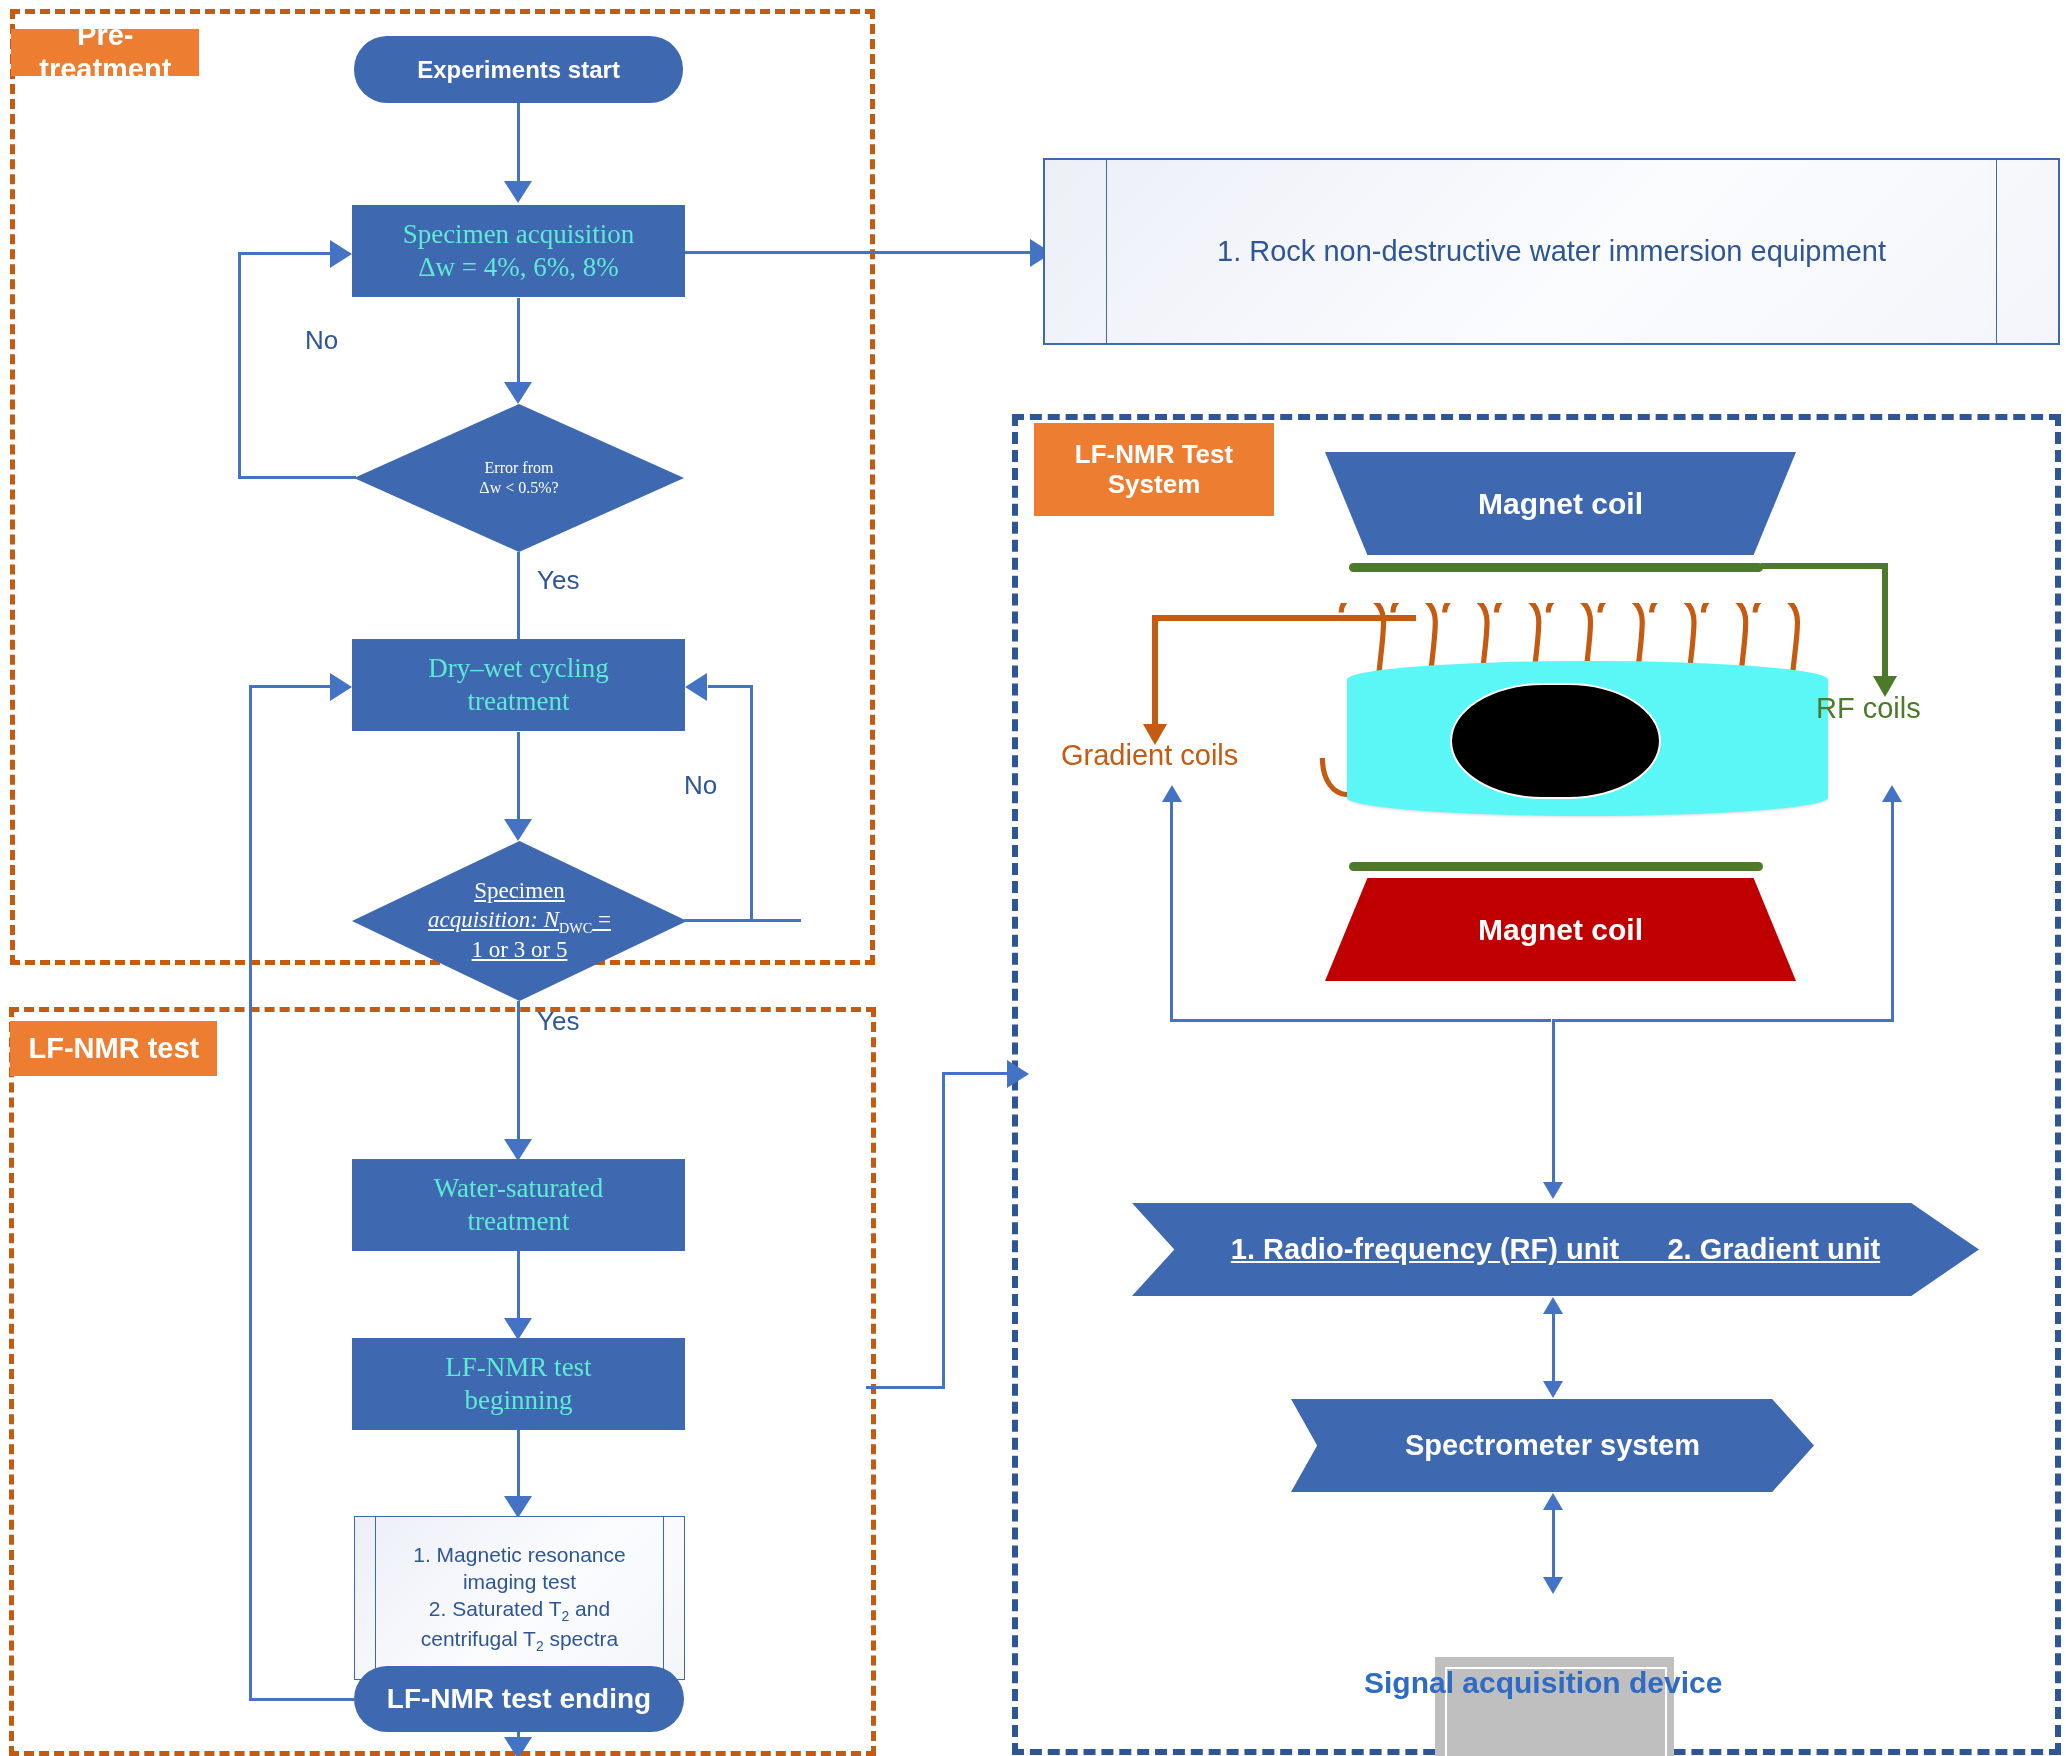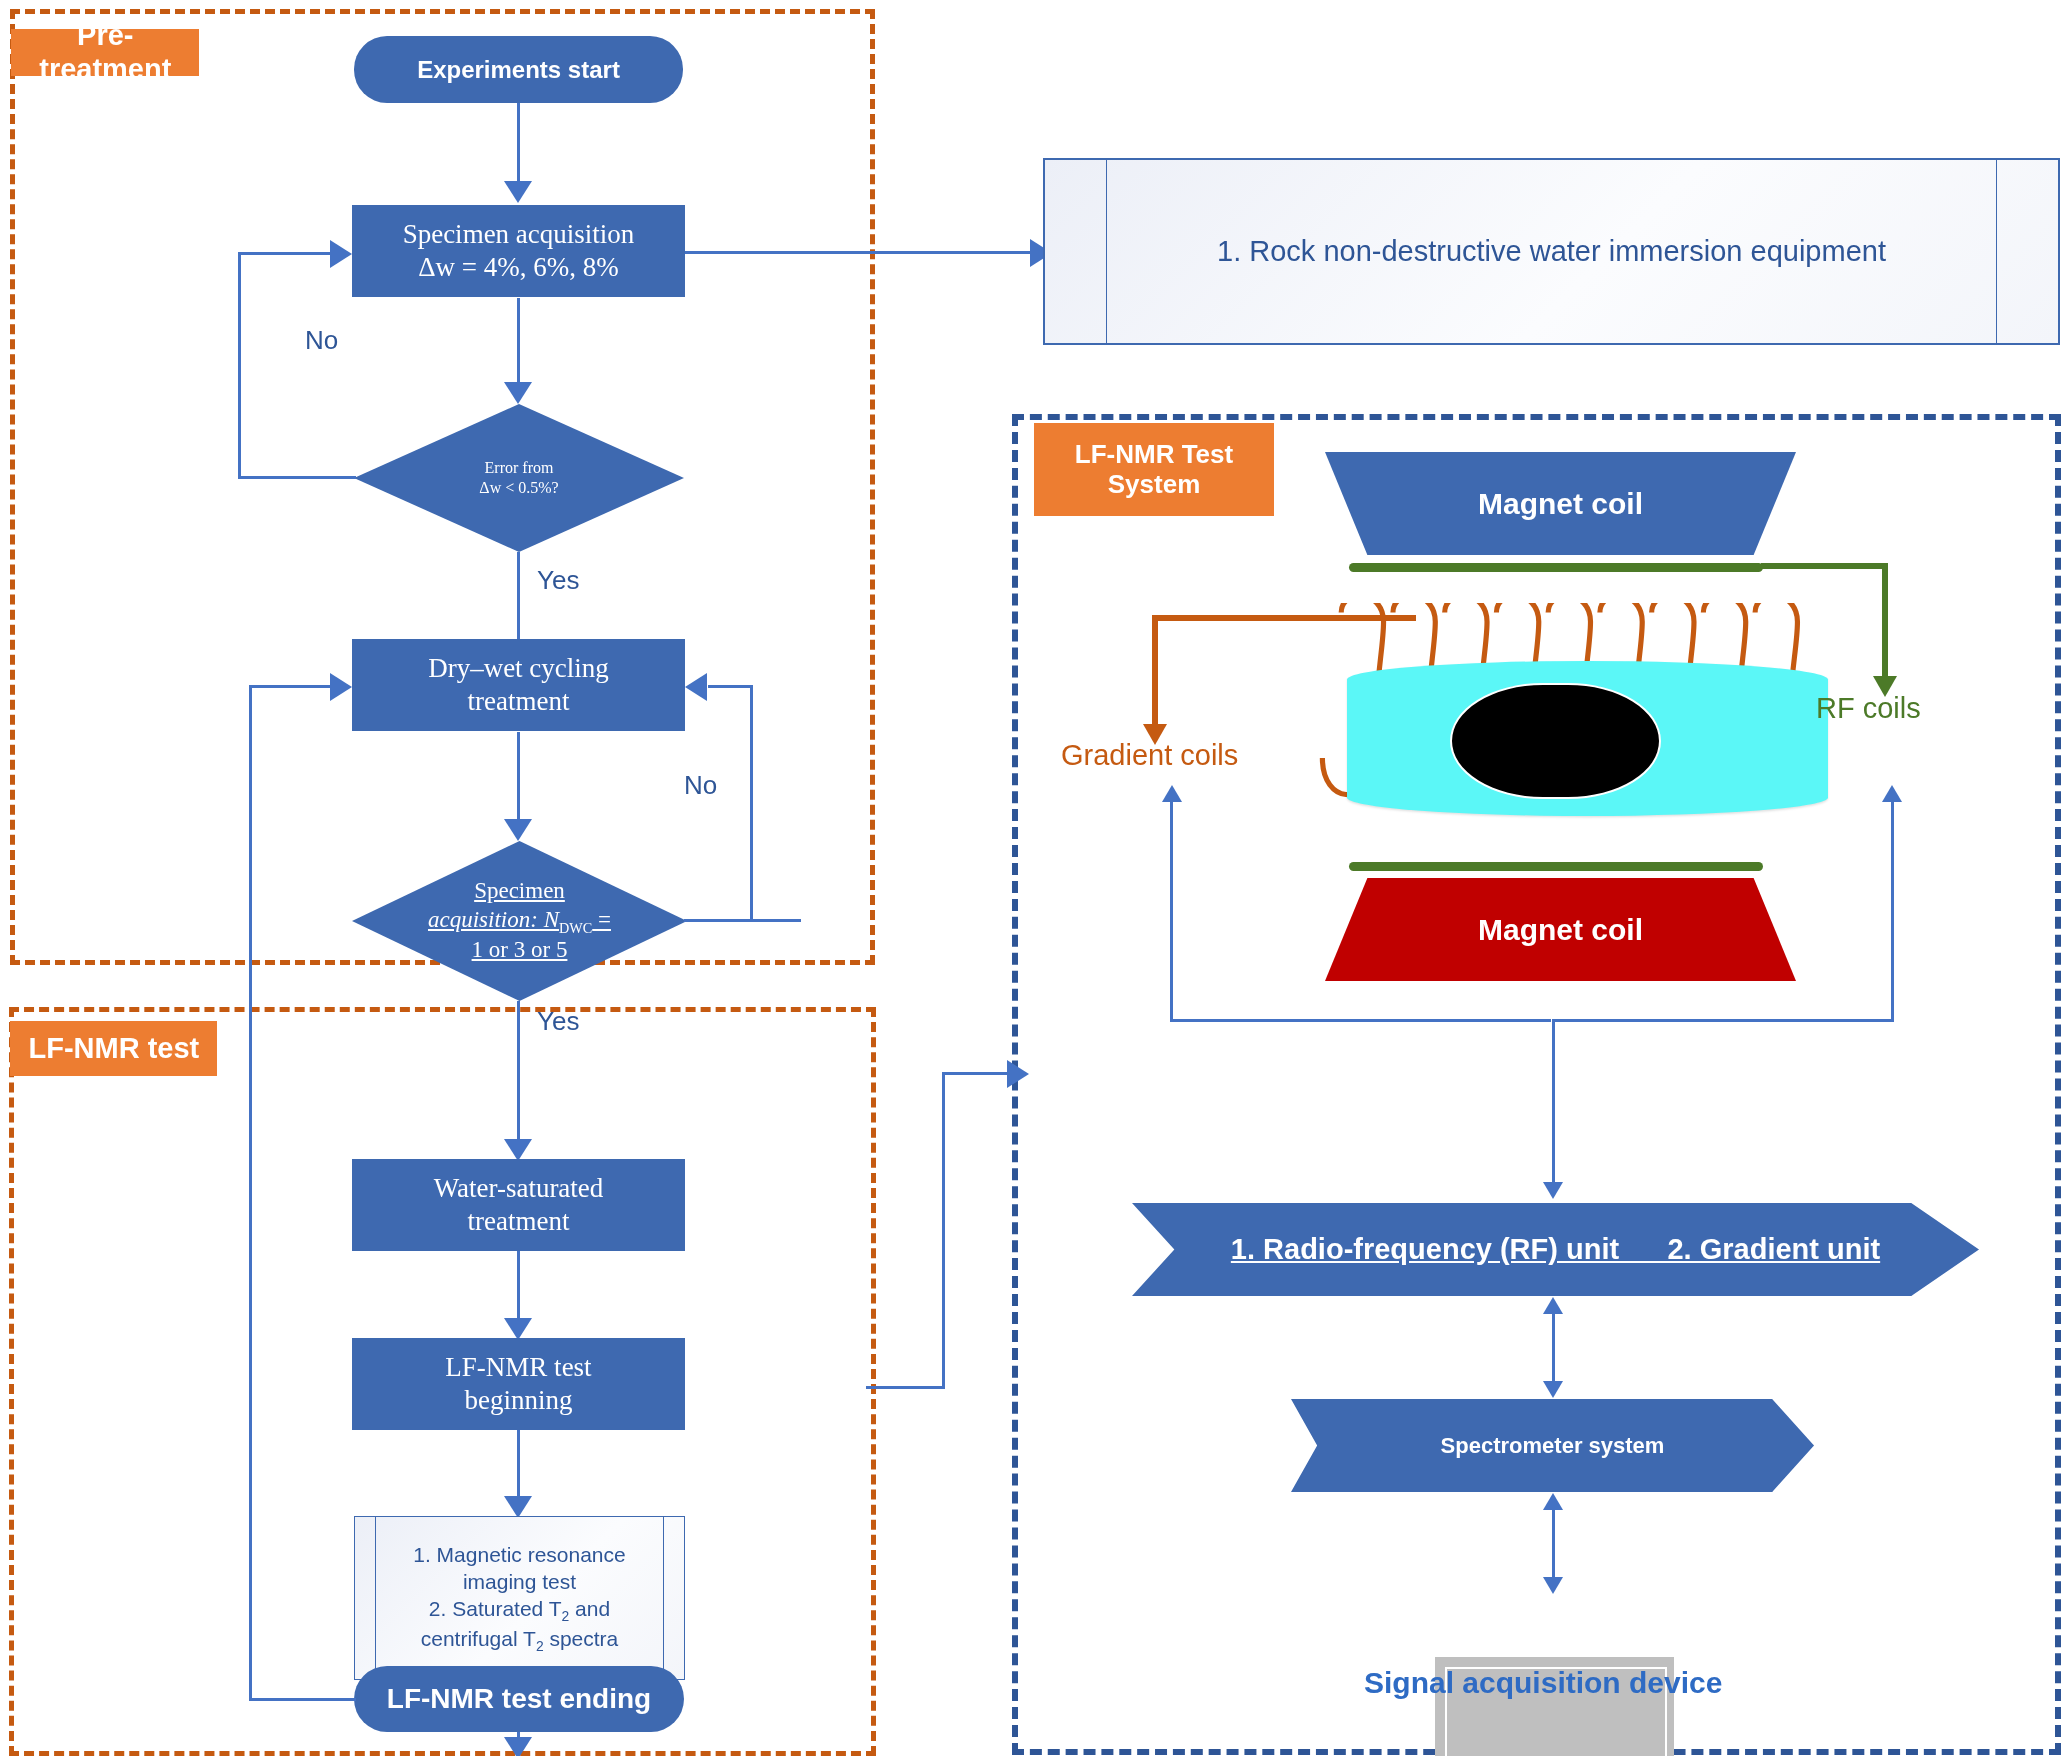--- a/index.html
+++ b/index.html
@@ -34,21 +34,21 @@
     text-align:center;
     line-height:1.15;
     box-sizing:border-box;
     padding:1.9px 6.6px;
   }
 
   
   .node-rect{
     position:absolute;
     background:#3E69B0;
-    color:#ffffff;
+    color:#5eead4;
     display:flex;
     align-items:center;
     justify-content:center;
     text-align:center;
     box-sizing:border-box;
     font-family:"Liberation Serif", serif;
     line-height:1.22;
   }
   .node-round{
     position:absolute;
@@ -380,21 +380,21 @@
     <div class="pshape" style="box-shadow:2.8px 2.8px 2.4px rgba(0,0,0,.14);"></div>
     <div class="ptext" style="font-size:29px; white-space:pre;text-decoration:underline;">1. Radio-frequency (RF) unit      2. Gradient unit</div>
   </div>
 
   <div class="ln lnv" style="left:1552px; top:1312px; width:3.3px; height:80px;"></div>
   <div class="arrow ar-up-sm" style="left:1543px; top:1297px;"></div>
   <div class="arrow ar-down-sm" style="left:1543px; top:1381px;"></div>
 
   <div class="node-penta" style="left:1291px; top:1399px; width:523px; height:93px;">
     <div class="pshape" style="box-shadow:2.8px 2.8px 2.4px rgba(0,0,0,.14);"></div>
-    <div class="ptext" style="font-size:22px;">Spectrometer system</div>
+    <div class="ptext" style="font-size:29px;">Spectrometer system</div>
   </div>
 
   <div class="ln lnv" style="left:1552px; top:1508px; width:3.3px; height:80px;"></div>
   <div class="arrow ar-up-sm" style="left:1543px; top:1493px;"></div>
   <div class="arrow ar-down-sm" style="left:1543px; top:1577px;"></div>
 
   <div class="monitor-body" style="left:1435px; top:1657px; width:239px; height:202px;"></div>
   <div class="monitor-screen" style="left:1445px; top:1667px; width:218px; height:179px;"></div>
 
   <div class="nmr-label" style="left: 1364px; top: 1666px; font-size: 30px; color: rgb(46, 107, 196); font-weight: bold;">Signal acquisition device</div>

